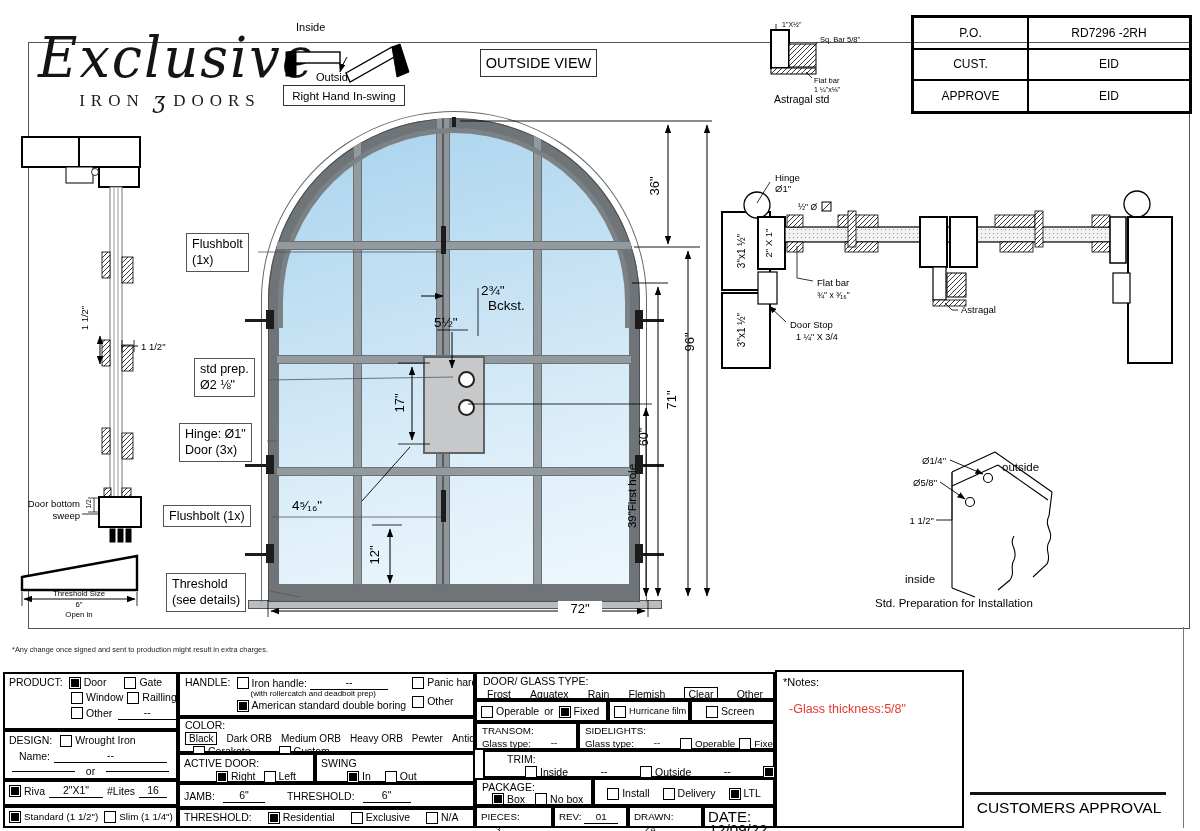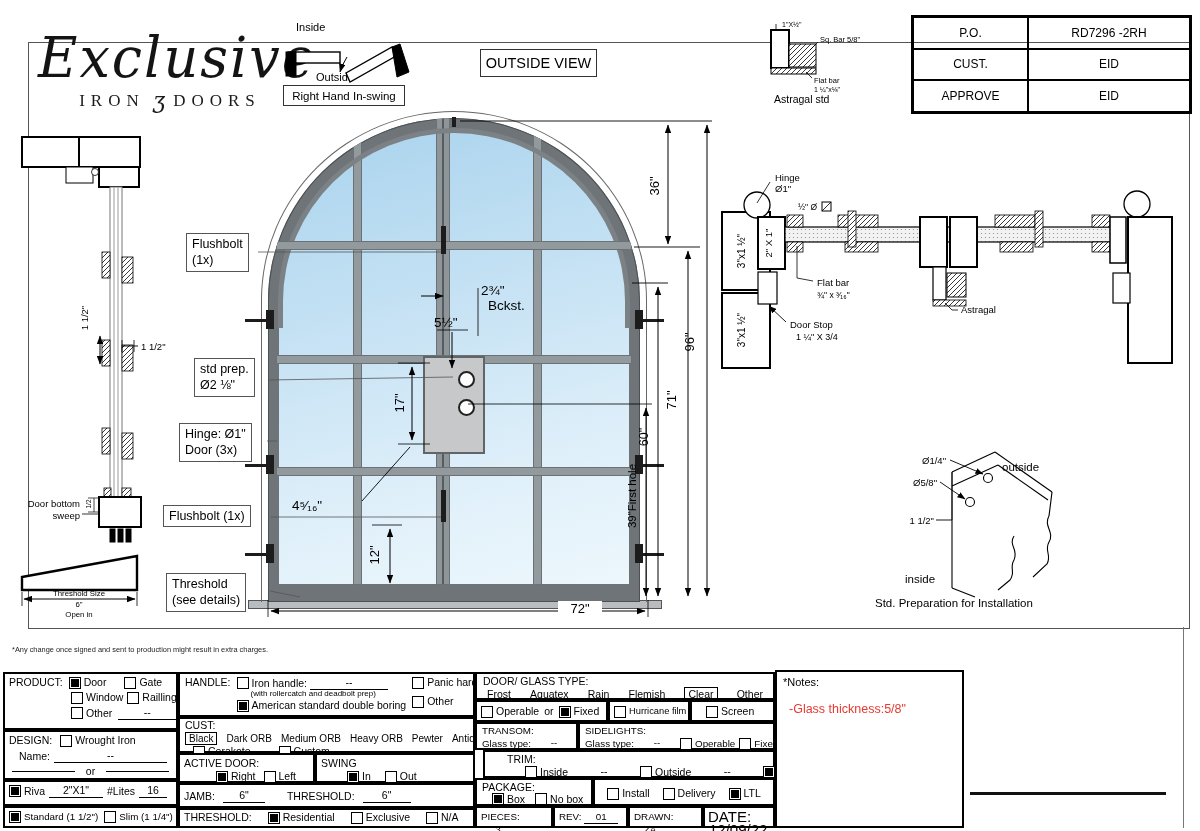--- a/index.html
+++ b/index.html
@@ -454,21 +454,21 @@
         </div>
         <div class="frow" style="gap:3px;margin-top:6px">
           <span class="cb" data-checked="false"></span>
           <span>Other</span>
         </div>
       </div>
     </div>
   </div>
 
   <div class="fbox" style="left:178px;top:717px;width:297px;height:36px;padding:1px 5px;line-height:11.5px">
-    <div>CUST:</div>
+    <div>COLOR:</div>
     <div class="frow" style="gap:9px;font-size:10px">
       <span class="boxed">Black</span>
       <span>Dark ORB</span>
       <span>Medium ORB</span>
       <span>Heavy ORB</span>
       <span>Pewter</span>
       <span>Antique gold</span>
     </div>
     <div class="frow" style="gap:28px;margin-left:8px;margin-top:1px">
       <span class="cbl">
@@ -663,14 +663,15 @@
     <span>DATE:</span>
     <span class="uv" style="min-width:44px;padding:0 1px">12/09/22</span>
   </div>
 
   <div class="notes-box">
     <div style="font-size:11px;margin:4px 0 0 6px">*Notes:</div>
     <div style="font-size:12.5px;margin:14px 0 0 12px;color:#e8392f">-Glass thickness:5/8"</div>
   </div>
 
   <div class="approval-line"></div>
+  <div class="approval-text">CUSTOMERS APPROVAL</div>
 
 </div>
 
 </body></html>

